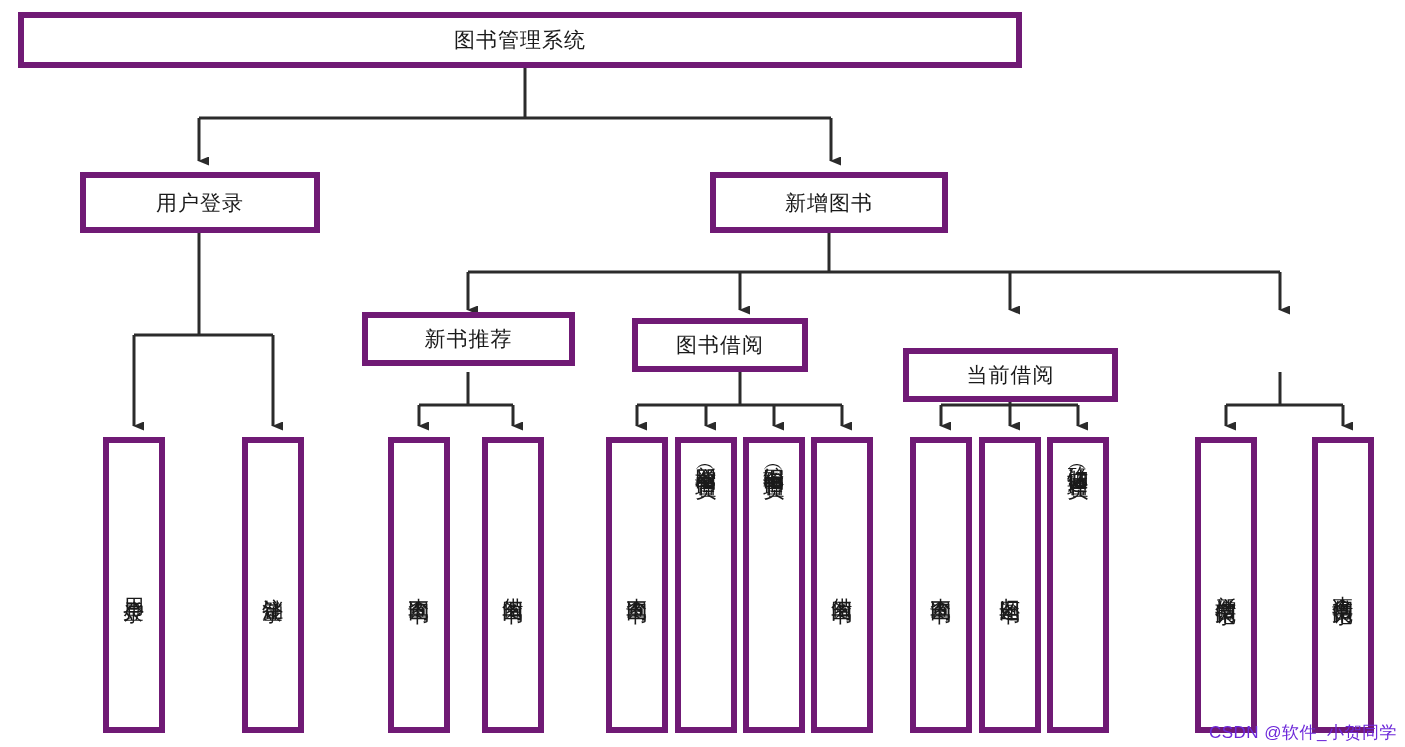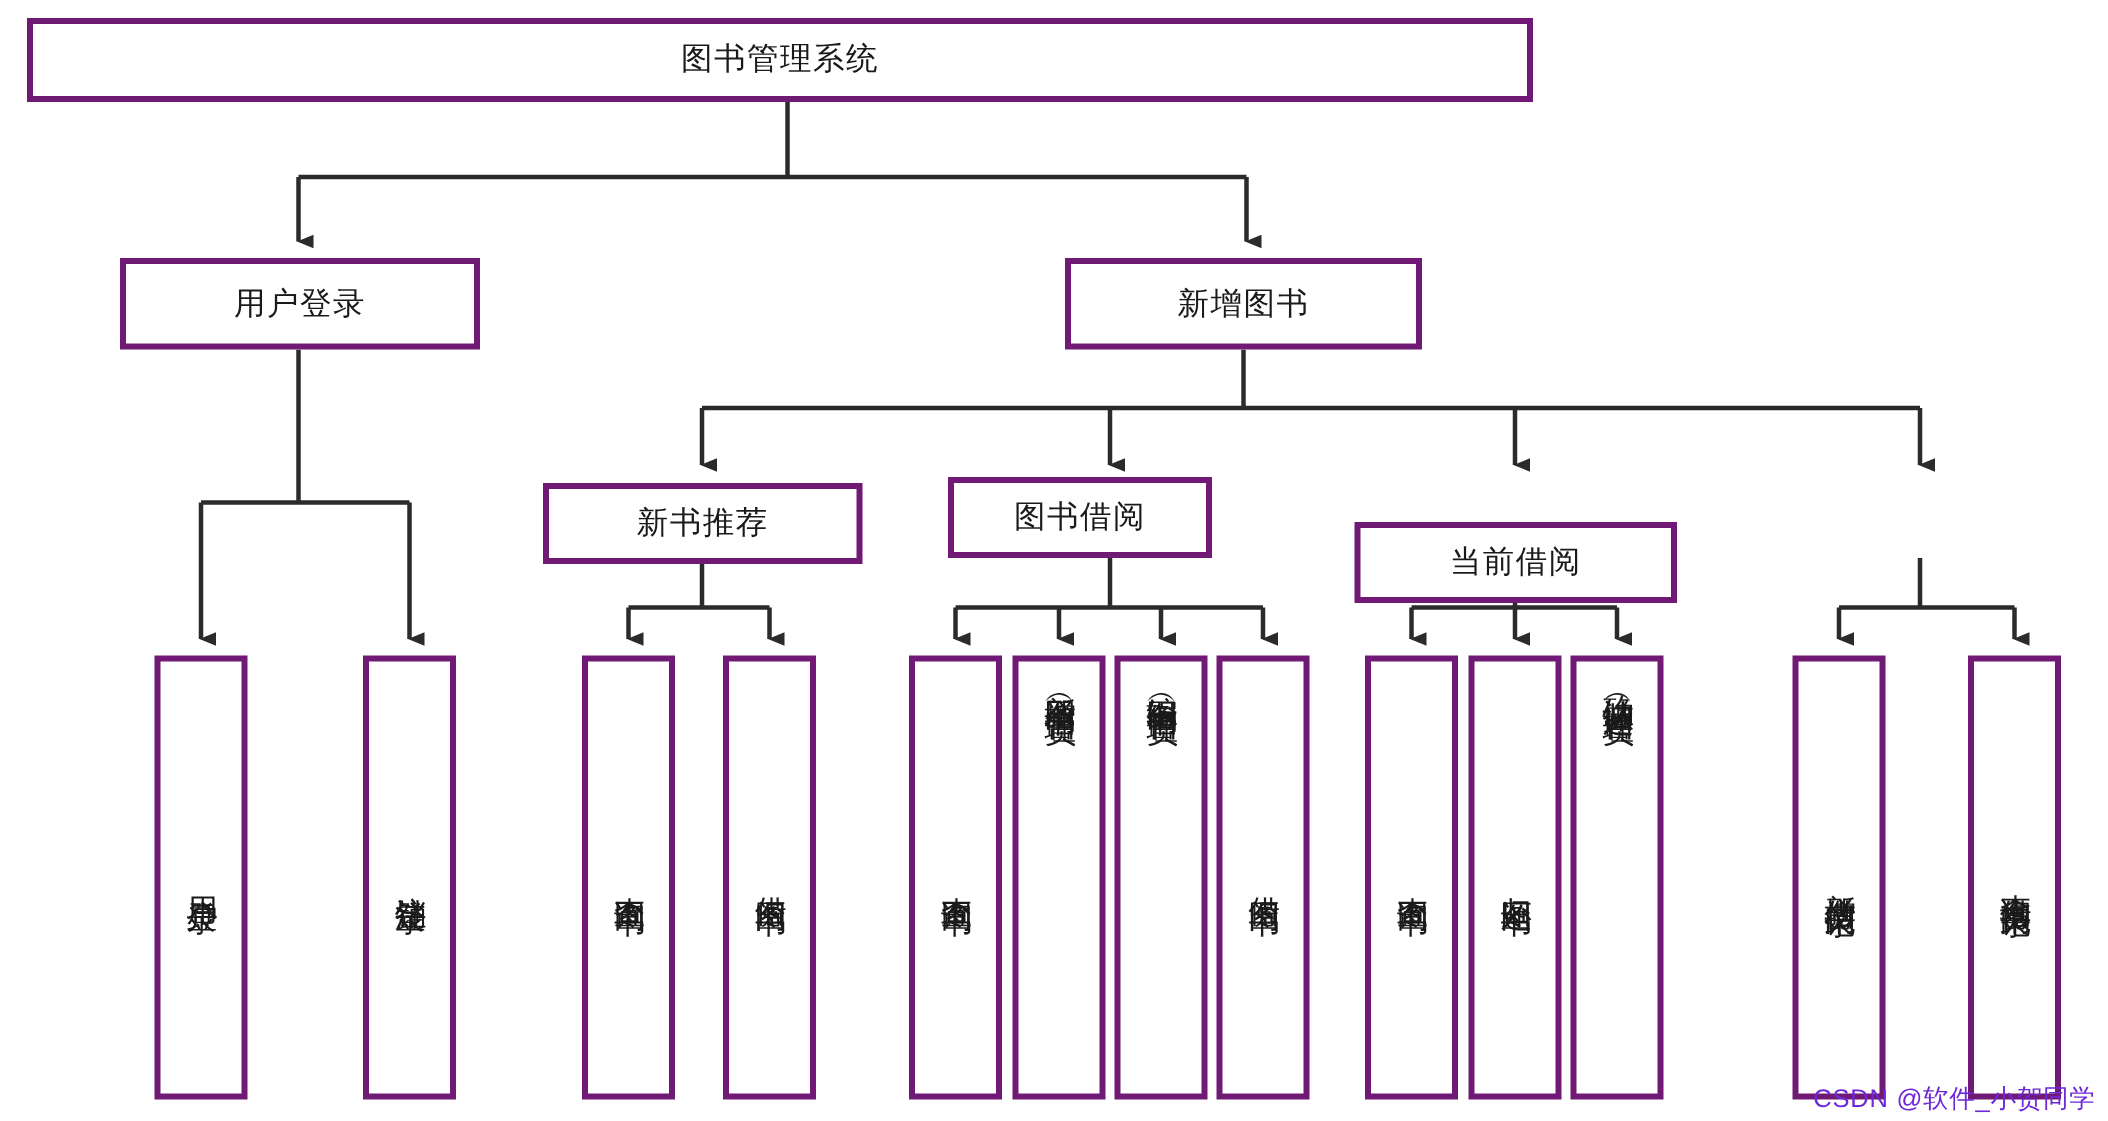--- a/index.html
+++ b/index.html
@@ -21,21 +21,21 @@
   svg#diagram-svg {
     position: absolute;
     left: 0;
     top: 0;
     width: 1405px;
     height: 747px;
   }
   .node-box {
     position: absolute;
     box-sizing: border-box;
-    border: 4px solid #701a75;
+    border: 6px solid #701a75;
     background: #ffffff;
     display: flex;
     align-items: center;
     justify-content: center;
     text-align: center;
     color: #1a1a1a;
   }
   .node-h {
     font-size: 21px;
     line-height: 1.2;
@@ -119,21 +119,21 @@
       <path d="M1343,405 L1343,426" marker-end="url(#arrowhead)"></path>
     </g>
   </svg>
 
   <div class="node-box node-h" style="left:18px; top:12px; width:1004px; height:56px;">图书管理系统</div>
 
   <div class="node-box node-h" style="left:80px; top:172px; width:240px; height:61px;">用户登录</div>
 
   <div class="node-box node-h" style="left:710px; top:172px; width:238px; height:61px;">新增图书</div>
 
-  <div class="node-box node-h" style="left:362px; top:322px; width:213px; height:54px;">新书推荐</div>
+  <div class="node-box node-h" style="left:362px; top:312px; width:213px; height:54px;">新书推荐</div>
 
   <div class="node-box node-h" style="left:632px; top:318px; width:176px; height:54px;">图书借阅</div>
 
   <div class="node-box node-h" style="left:903px; top:318px; width:215px; height:54px;margin-top:30px;">当前借阅</div>
 
 
   <div class="node-box node-v center-v" style="left:103px; top:437px; width:62px; height:296px;">用户登录</div>
 
   <div class="node-box node-v center-v" style="left:242px; top:437px; width:62px; height:296px;">注销登录</div>
 

